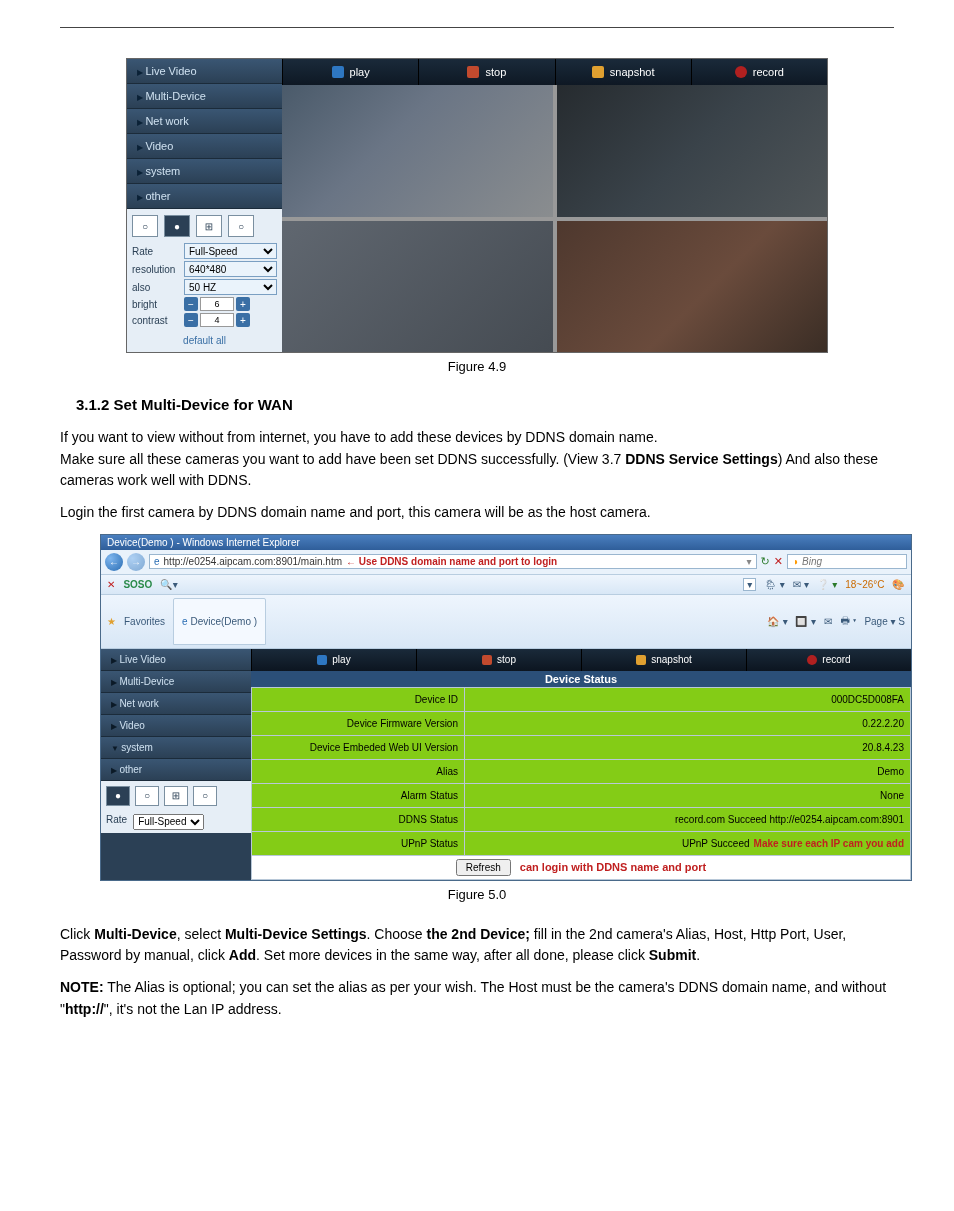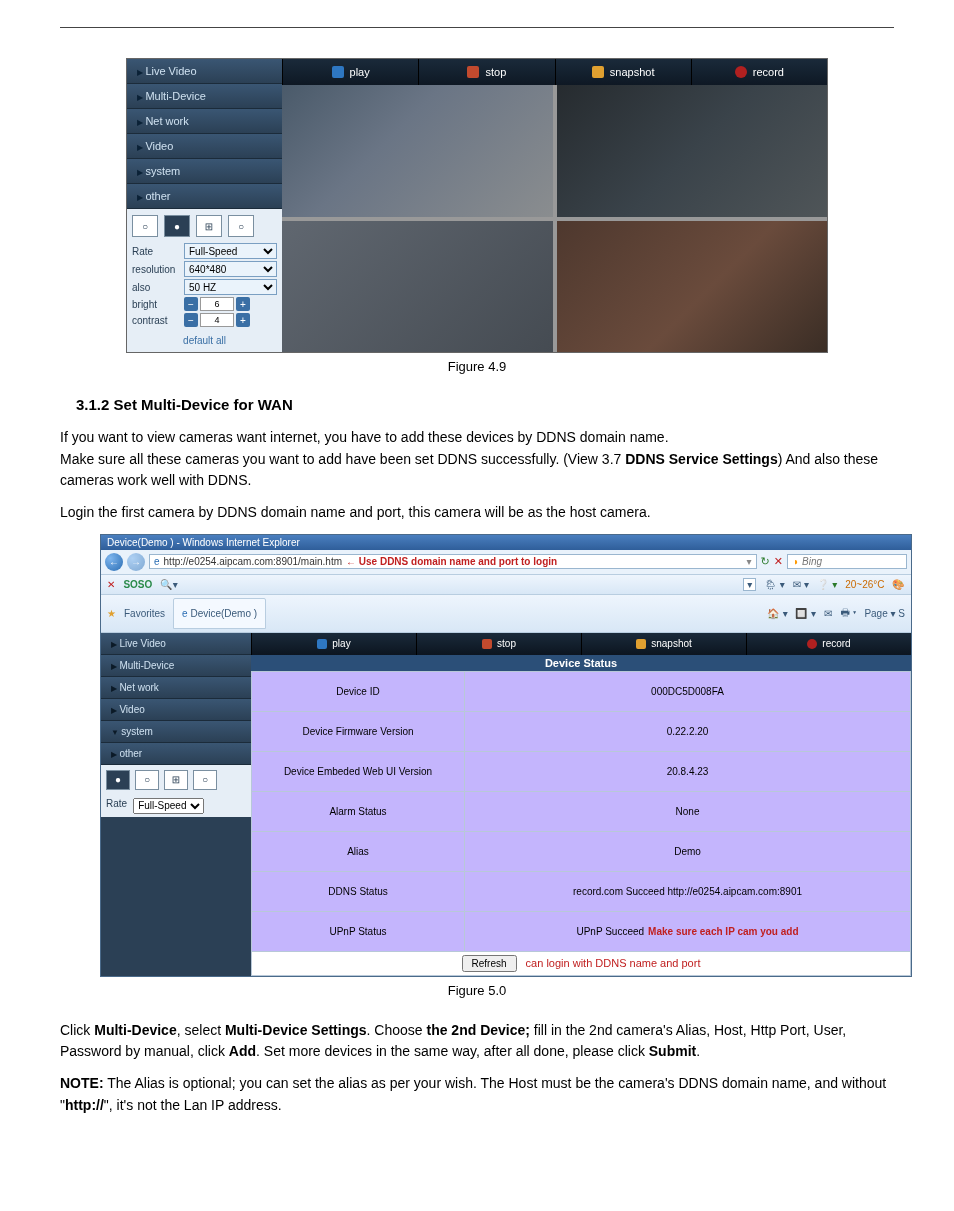--- a/index.html
+++ b/index.html
@@ -134,21 +134,21 @@
   }
   .fig50 .search .mag { color: #ff9a00; font-style: normal; }
   .fig50 .toolbar2, .fig50 .favbar {
     background: linear-gradient(#eef5fd,#d8e7f6);
     border-bottom: 1px solid #b8cde0;
     padding: 3px 6px; display: flex; align-items: center; gap: 8px;
     font-size: 10px; color: #3a5a7a;
   }
   .fig50 .favbar .favtab {
     border: 1px solid #b8cde0; background: #f4f9ff;
-    padding: 9px 8px; border-radius: 2px 2px 0 0;
+    padding: 17px 8px; border-radius: 2px 2px 0 0;
   }
   .fig50 .content50 { display: flex; }
   .fig50 .leftcol {
     width: 150px; background: #2b4055; color: #cfe1f0; font-size: 10px;
   }
   .fig50 .leftcol .mitem {
     padding: 5px 10px; border-bottom: 1px solid #1b2b3a;
     background: linear-gradient(#3a5673,#2b4055);
   }
   .fig50 .leftcol .mitem::before { content: "▶ "; font-size: 8px; color: #0b1a27; }
@@ -177,32 +177,32 @@
     flex: 1; background: #fff;
   }
   .fig50 .dshdr {
     background: #2b4f78; color: #fff; text-align: center;
     padding: 2px; font-weight: bold; font-size: 11px;
   }
   .fig50 table.dst {
     width: 100%; border-collapse: collapse; font-size: 10px; color: #000;
   }
   .fig50 table.dst td {
-    border: 1px solid #b8c8d8; padding: 14px 6px; background: #c4b5fd;
-    text-align: center;
+    border: 1px solid #b8c8d8; padding: 6px 6px; background: #84cc16;
+    text-align: right;
   }
   .fig50 table.dst td:first-child { width: 200px; }
   .fig50 .ann1 { color: #c02020; font-weight: bold; margin-left: 4px; }
   .fig50 .refreshrow {
     text-align: center; padding: 3px; border: 1px solid #b8c8d8; border-top: none;
   }
   .fig50 .refreshrow button {
     font-size: 10px; padding: 1px 8px;
   }
-  .fig50 .refreshrow .ann2 { color: #c02020; font-weight: normal; margin-left: 6px; text-align: right; }
+  .fig50 .refreshrow .ann2 { color: #c02020; font-weight: bold; margin-left: 6px; text-align: right; }
 </style>
 </head>
 <body>
 
 <hr class="top-rule">
 
 <div class="fig49">
   <div class="sidepanel">
     <div class="menu">
       <div>Live Video</div>
@@ -275,21 +275,21 @@
       <div class="cell g3"></div>
       <div class="cell g4"></div>
     </div>
   </div>
 </div>
 <div class="captxt">Figure 4.9</div>
 
 <h3 class="sec">3.1.2 Set Multi-Device for WAN</h3>
 
 <p class="body">
-  <span>If you want to view cameras want internet, you have to add these devices by DDNS domain name.</span><br>
+  <span>If you want to view without from internet, you have to add these devices by DDNS domain name.</span><br>
   <span>Make sure all these cameras you want to add have been set DDNS successfully. (View 3.7 </span><b>DDNS Service Settings</b><span>) And also these cameras work well with DDNS.</span>
 </p>
 <p class="body">Login the first camera by DDNS domain name and port, this camera will be as the host camera.</p>
 
 <div class="fig50wrap">
 <div class="fig50">
   <div class="titlebar">Device(Demo ) - Windows Internet Explorer</div>
   <div class="addrrow">
     <span class="navbtn">←</span>
     <span class="navbtn" style="opacity:.55">→</span>
@@ -308,21 +308,21 @@
   </div>
   <div class="toolbar2">
     <span style="color:#c02020">✕</span>
     <span style="color:#2a8a4a;font-weight:bold">SOSO</span>
     <span>🔍▾</span>
     <span style="flex:1"></span>
     <span style="border:1px solid #9ab6cf;padding:0 3px;background:#fff">▾</span>
     <span>🌦 ▾</span>
     <span>✉ ▾</span>
     <span style="color:#2a7a2a">❔ ▾</span>
-    <span style="color:#ca6a00">20~26°C</span>
+    <span style="color:#ca6a00">18~26°C</span>
     <span>🎨</span>
   </div>
   <div class="favbar">
     <span style="color:#e0a030">★</span>
     <span>Favorites</span>
     <span class="favtab">
       <span style="color:#2a6db3">e</span> <span>Device(Demo )</span>
     </span>
     <span style="flex:1"></span>
     <span>🏠 ▾</span>
@@ -382,26 +382,26 @@
                 </tr>
           <tr>
                   <td>Device Firmware Version</td>
                   <td>0.22.2.20</td>
                 </tr>
           <tr>
                   <td>Device Embeded Web UI Version</td>
                   <td>20.8.4.23</td>
                 </tr>
           <tr>
+                  <td>Alias</td>
+                  <td>Demo</td>
+                </tr>
+          <tr>
                   <td>Alarm Status</td>
                   <td>None</td>
-                </tr>
-          <tr>
-                  <td>Alias</td>
-                  <td>Demo</td>
                 </tr>
           <tr>
                   <td>DDNS Status</td>
                   <td>record.com  Succeed  http://e0254.aipcam.com:8901</td>
                 </tr>
           <tr>
                   <td>UPnP Status</td>
             <td><span>UPnP Succeed</span><span class="ann1">Make sure each IP cam you add</span></td>
                 </tr>
         </tbody>

